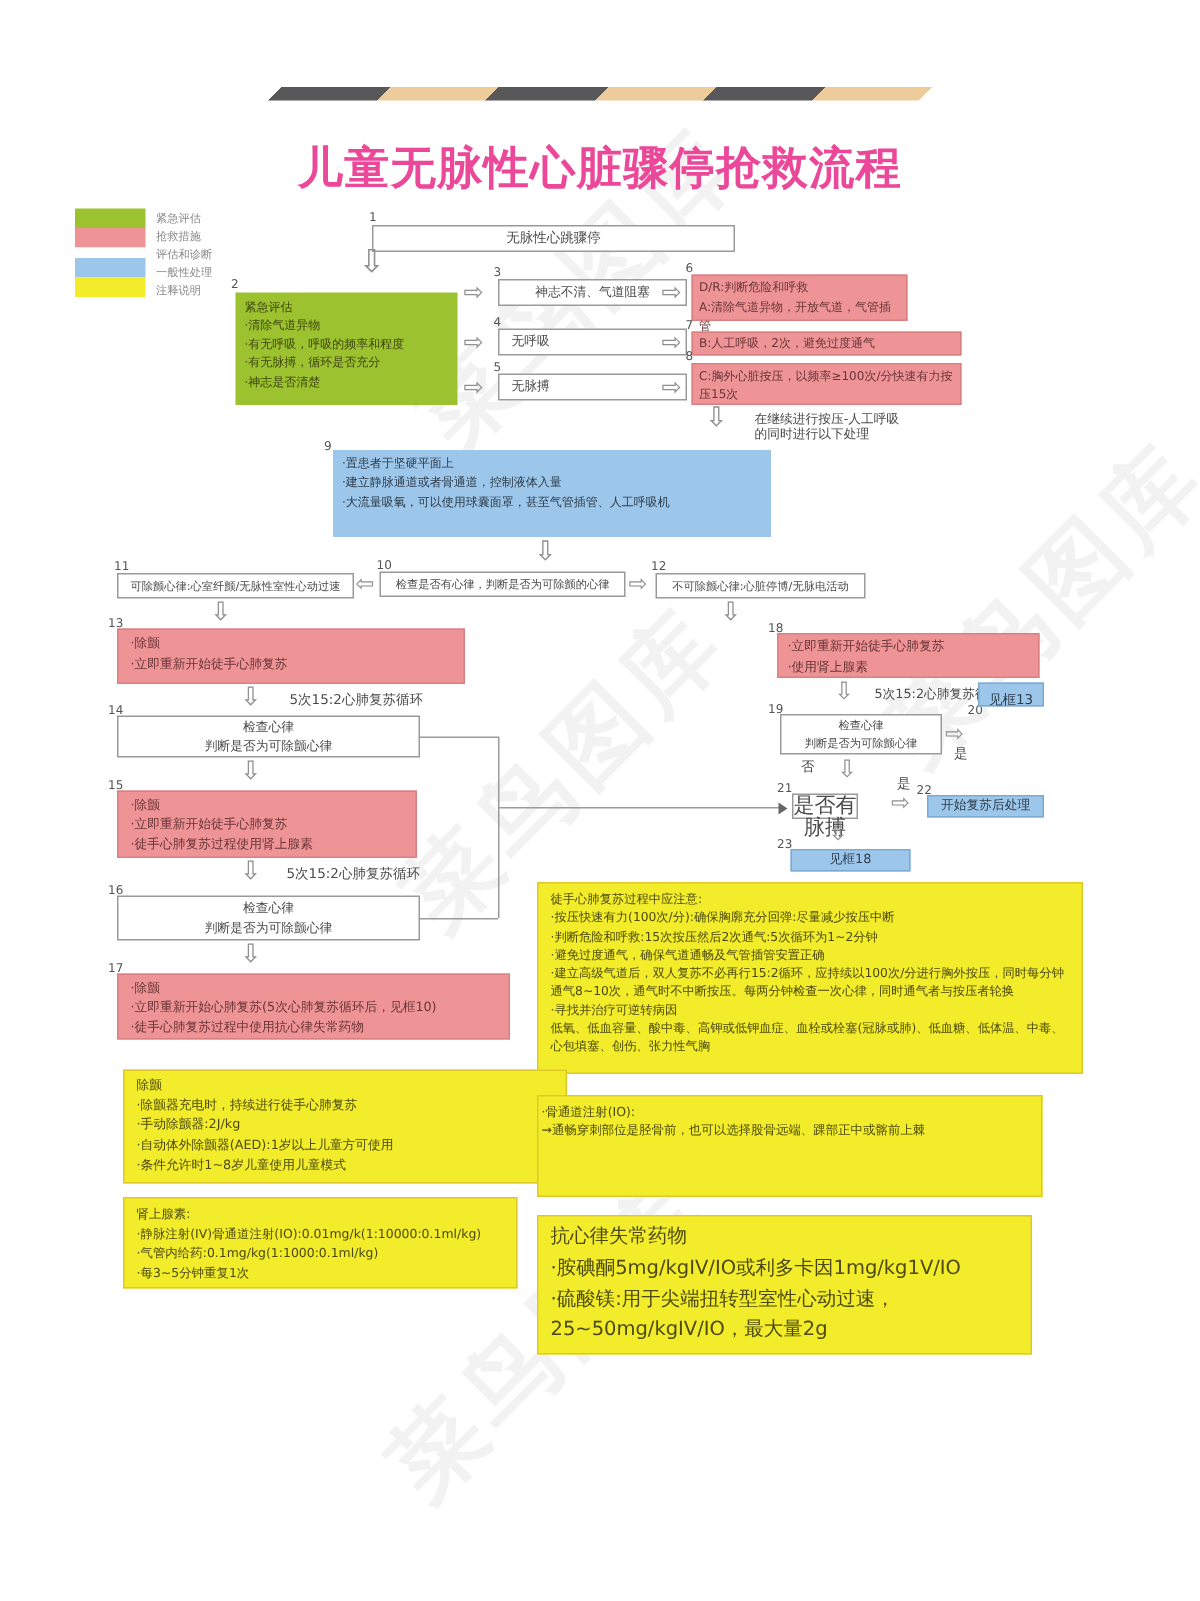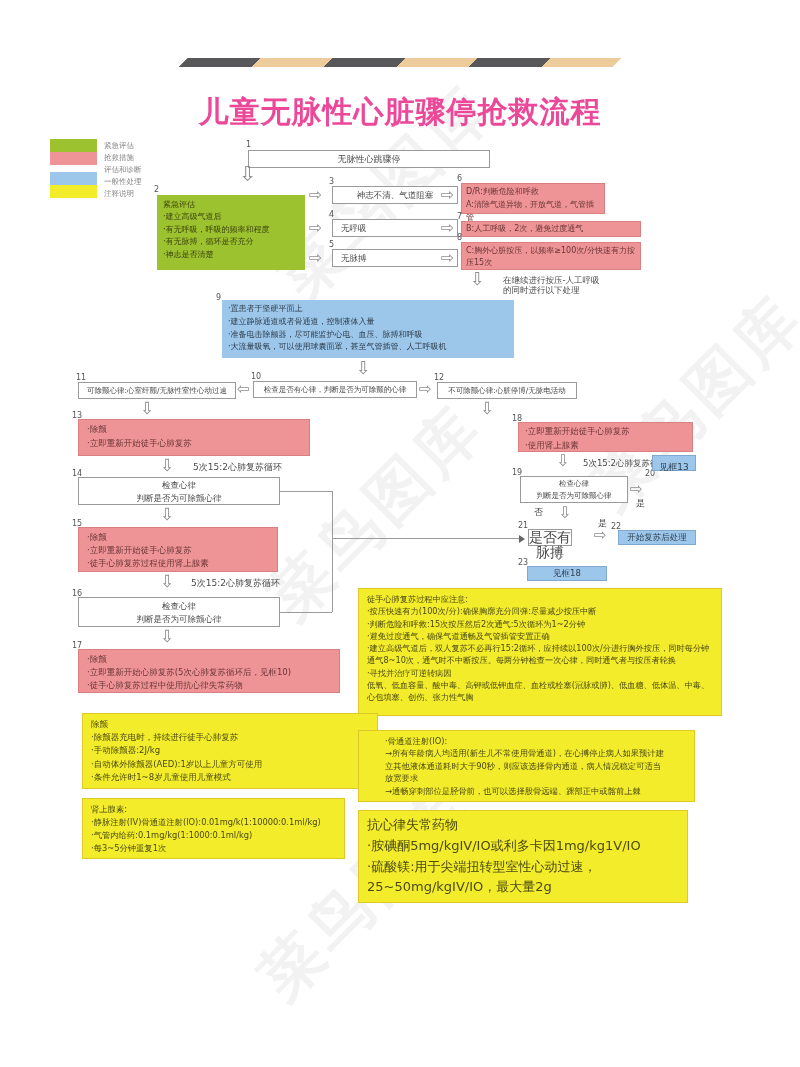--- a/index.html
+++ b/index.html
@@ -56,21 +56,21 @@
     <div class="lg-label" style="top:190px;">注释说明</div>
   </div>
 
   <div class="num" style="left:246px;top:141px;">1</div>
   <div class="bx bw ctr" style="left:248px;top:150px;width:242px;height:18px;line-height:16px;font-size:9px;">无脉性心跳骤停</div>
   <div class="ar" style="left:239px;top:164px;font-size:21px;">⇩</div>
 
   <div class="num" style="left:154px;top:186px;">2</div>
   <div class="bx bg2" style="left:157px;top:195px;width:148px;height:75px;padding:4px 6px;font-size:8px;">
     <div>紧急评估</div>
-    <div>·建立高级气道后</div>
+    <div>·清除气道异物</div>
     <div>·有无呼吸，呼吸的频率和程度</div>
     <div>·有无脉搏，循环是否充分</div>
     <div>·神志是否清楚</div>
   </div>
   <div class="ar" style="left:309px;top:187px;font-size:16px;">⇨</div>
   <div class="ar" style="left:309px;top:220px;font-size:16px;">⇨</div>
   <div class="ar" style="left:309px;top:250px;font-size:16px;">⇨</div>
 
   <div class="num" style="left:329px;top:178px;">3</div>
   <div class="bx bw ctr" style="left:332px;top:186px;width:126px;height:18px;line-height:16px;font-size:8.5px;">神志不清、气道阻塞</div>
@@ -96,21 +96,20 @@
   <div class="ar" style="left:470px;top:270px;font-size:18px;">⇩</div>
   <div class="lbl" style="left:503px;top:275px;font-size:8.5px;">
     <div>在继续进行按压-人工呼吸</div>
     <div>的同时进行以下处理</div>
   </div>
 
   <div class="num" style="left:216px;top:294px;">9</div>
   <div class="bx bb" style="left:222px;top:300px;width:292px;height:58px;padding:3px 6px;font-size:8px;line-height:1.6;">
     <div>·置患者于坚硬平面上</div>
     <div>·建立静脉通道或者骨通道，控制液体入量</div>
-    <div>·准备电击除颤器，尽可能监护心电、血压、脉搏和呼吸</div>
     <div>·大流量吸氧，可以使用球囊面罩，甚至气管插管、人工呼吸机</div>
   </div>
   <div class="ar" style="left:356px;top:359px;font-size:18px;">⇩</div>
 
   <div class="num" style="left:76px;top:374px;">11</div>
   <div class="bx bw ctr" style="left:78px;top:382px;width:158px;height:17px;line-height:15px;font-size:7.5px;">可除颤心律:心室纤颤/无脉性室性心动过速</div>
   <div class="ar" style="left:237px;top:382px;font-size:15px;">⇦</div>
   <div class="num" style="left:251px;top:373px;">10</div>
   <div class="bx bw ctr" style="left:253px;top:381px;width:164px;height:17px;line-height:15px;font-size:7.5px;">检查是否有心律，判断是否为可除颤的心律</div>
   <div class="ar" style="left:419px;top:382px;font-size:15px;">⇨</div>
@@ -214,23 +213,22 @@
     <div>·条件允许时1~8岁儿童使用儿童模式</div>
   </div>
 
   <div class="bx by" style="left:82px;top:798px;width:263px;min-height:60px;padding:4px 8px;font-size:8.3px;line-height:1.55;">
     <div>肾上腺素:</div>
     <div>·静脉注射(IV)骨通道注射(IO):0.01mg/k(1:10000:0.1ml/kg)</div>
     <div>·气管内给药:0.1mg/kg(1:1000:0.1ml/kg)</div>
     <div>·每3~5分钟重复1次</div>
   </div>
 
-  <div class="bx by" style="left:358px;top:730px;width:337px;min-height:68px;padding:4px 26px;font-size:8.3px;line-height:1.5;">
+  <div class="bx by" style="left:358px;top:730px;width:337px;min-height:68px;padding:4px 2px;font-size:8.3px;line-height:1.5;">
     <div>·骨通道注射(IO):</div>
-    <div>→所有年龄病人均适用(新生儿不常使用骨通道)，在心搏停止病人如果预计建立其他液体通道耗时大于90秒，则应该选择骨内通道，病人情况稳定可适当放宽要求</div>
     <div>→通畅穿刺部位是胫骨前，也可以选择股骨远端、踝部正中或髂前上棘</div>
   </div>
 
   <div class="bx by" style="left:358px;top:810px;width:330px;min-height:48px;padding:4px 8px;font-size:13px;line-height:1.6;">
     <div>抗心律失常药物</div>
     <div>·胺碘酮5mg/kgIV/IO或利多卡因1mg/kg1V/IO</div>
     <div>·硫酸镁:用于尖端扭转型室性心动过速，25~50mg/kgIV/IO，最大量2g</div>
   </div>
 
 </div>

